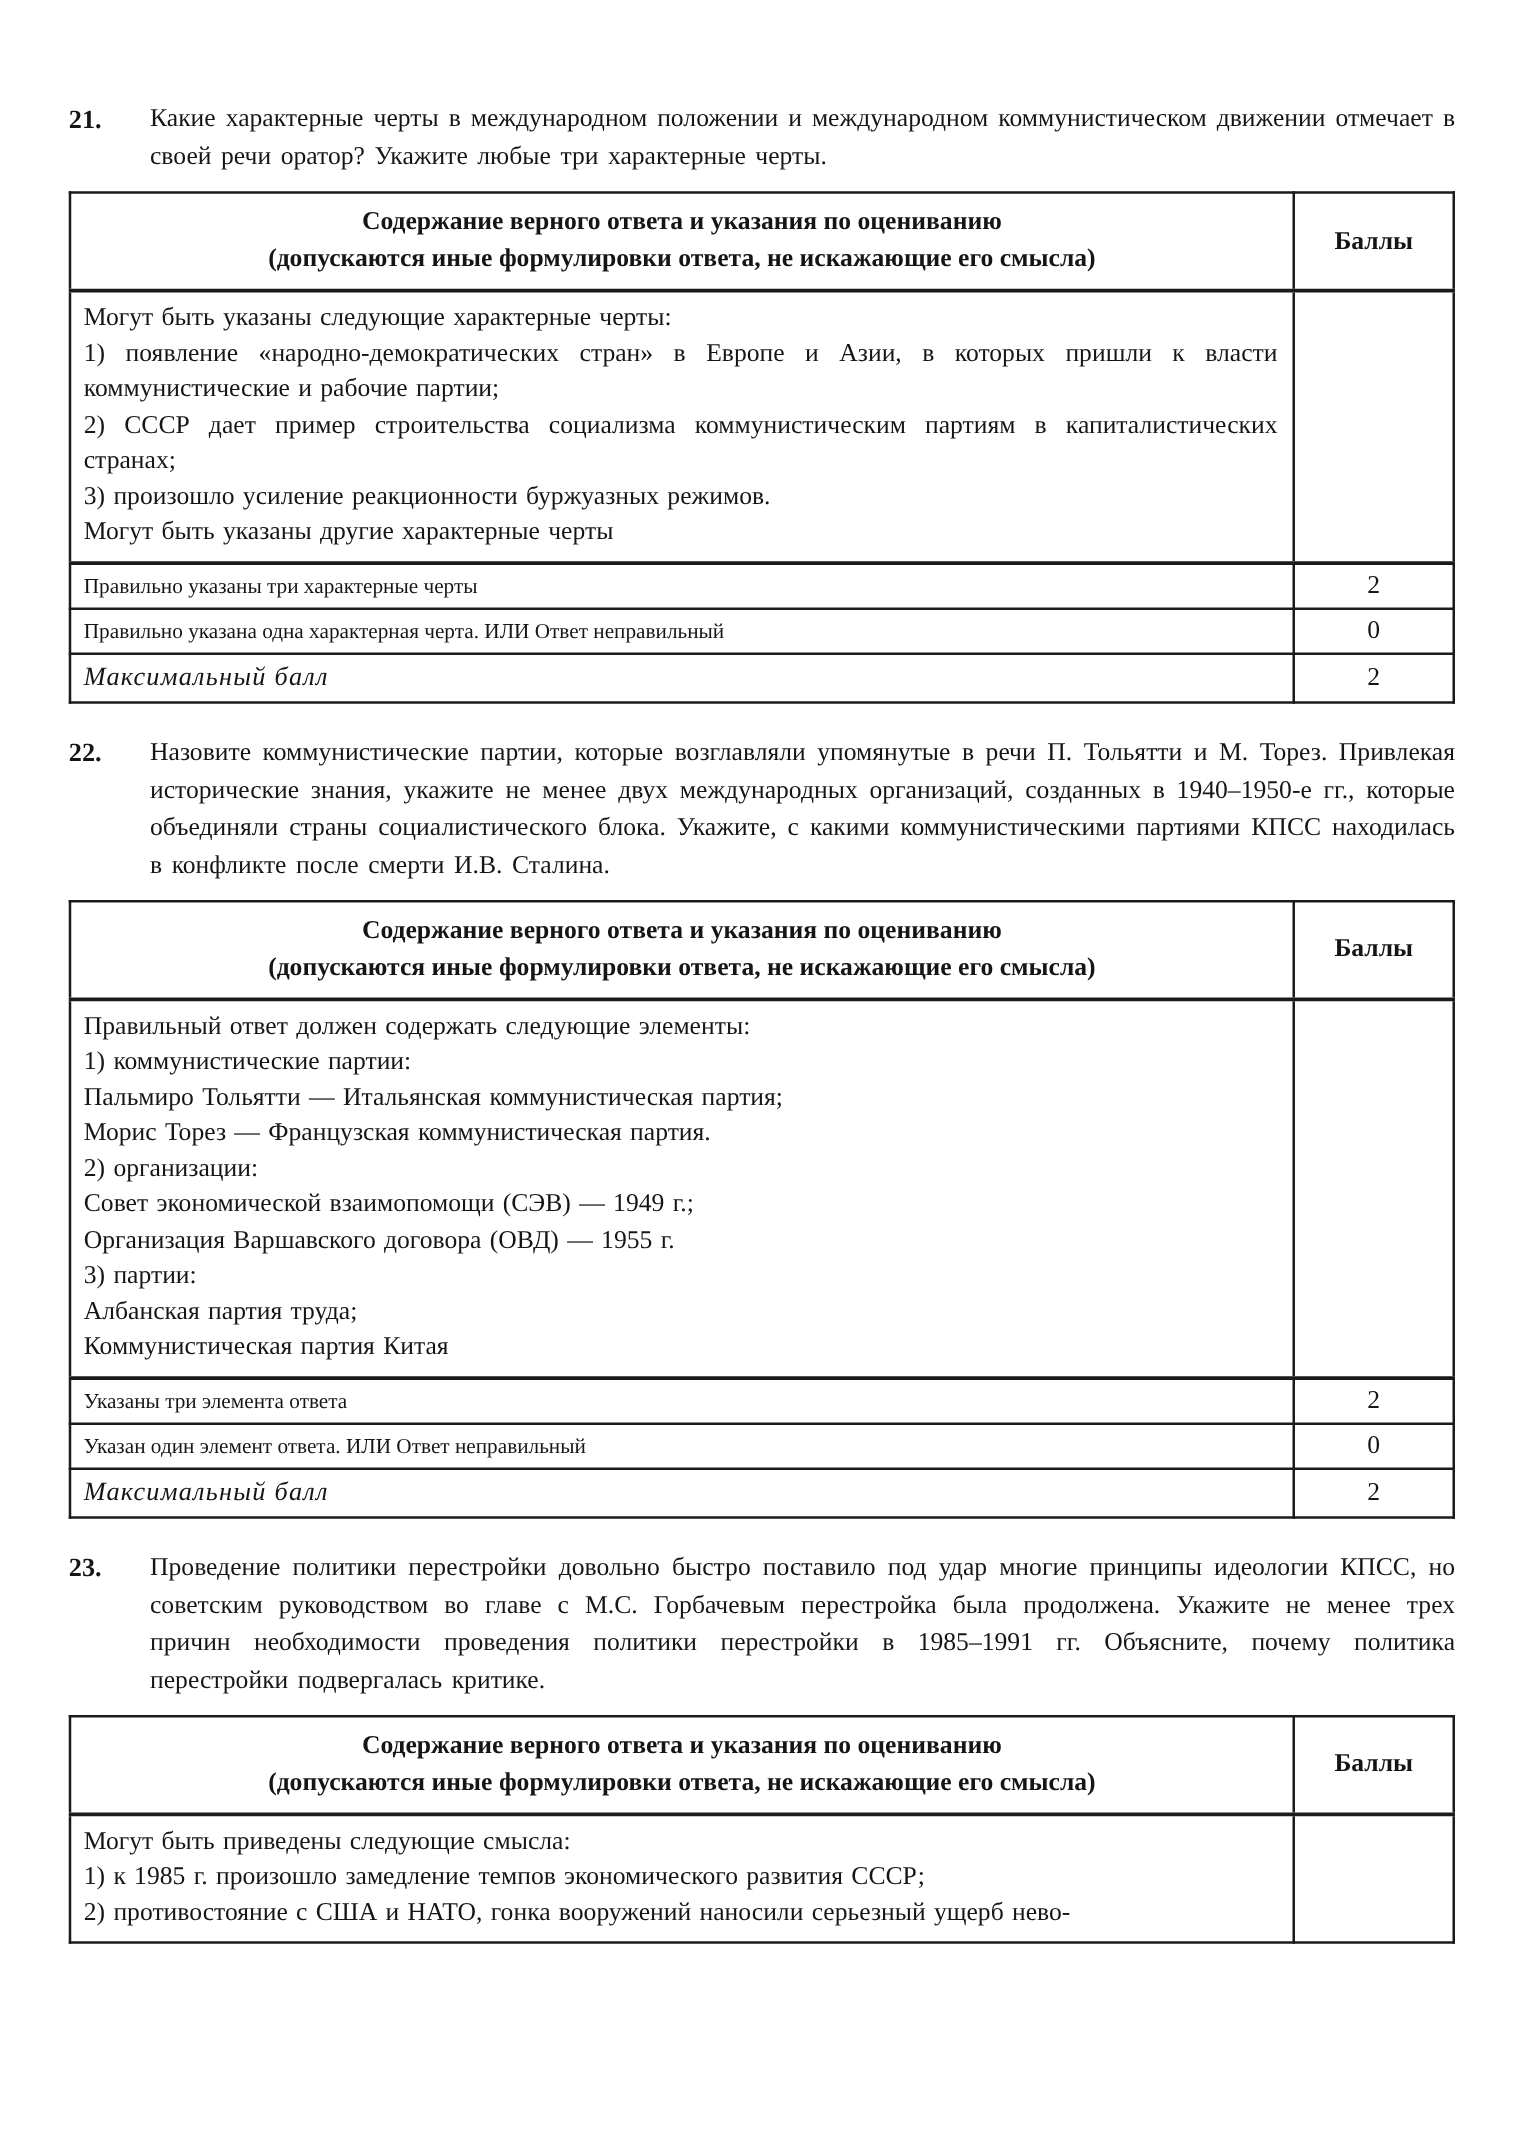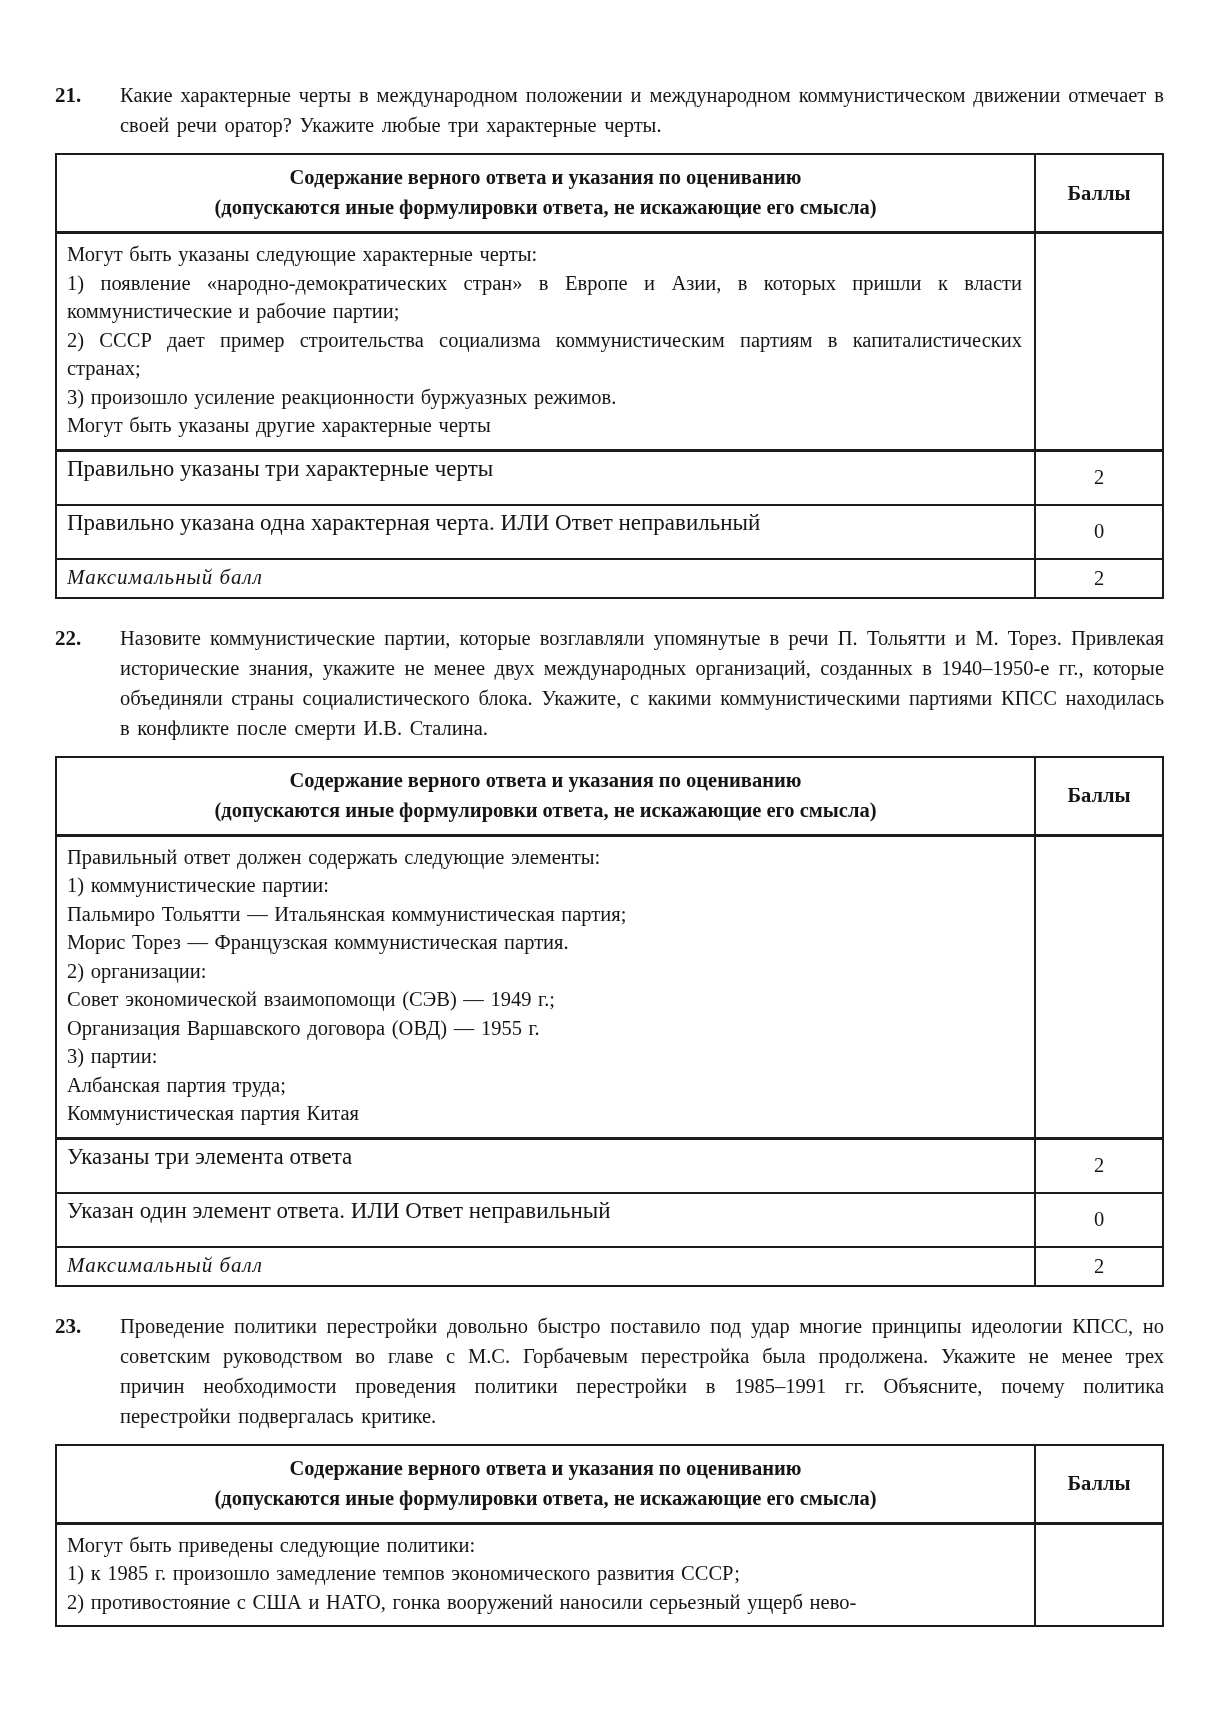--- a/index.html
+++ b/index.html
@@ -70,22 +70,22 @@
     font-size: 20.5px;
     line-height: 28.5px;
   }
   .content-cell .cline {
     text-align: justify;
     word-spacing: 1.5px;
   }
   .u { text-underline-offset: 3px; }
 
   tr.score-row td.score-label {
-    padding: 4px 10px 22px;
-    font-size: 23px;
+    padding: 4px 10px 4px;
+    font-size: 17px;
     line-height: 26px;
     border-radius: 19px;
   }
   tr.score-row td.score-value {
     text-align: center;
     font-size: 20.5px;
   }
   tr.score-row.first-score td { border-top-width: 3px; }
 
   td.max-label {
@@ -215,21 +215,21 @@
     <tbody>
       <tr class="hdr-row">
         <td class="hdr-cell">
           <div>Содержание верного ответа и указания по оцениванию</div>
           <div>(допускаются иные формулировки ответа, не искажающие его смысла)</div>
         </td>
         <td class="pts-hdr">Баллы</td>
       </tr>
       <tr>
         <td class="content-cell">
-          <div class="cline"><span>Могут быть приведены следующие </span><span class="u">политики</span><span>:</span></div>
+          <div class="cline"><span>Могут быть приведены следующие </span><span class="u">смысла</span><span>:</span></div>
           <div class="cline">1) к 1985 г. произошло замедление темпов экономического развития СССР;</div>
           <div class="cline">2) противостояние с США и НАТО, гонка вооружений наносили серьезный ущерб нево-</div>
         </td>
         <td class="pts-empty"></td>
       </tr>
     </tbody>
   </table>
 
 
 </div>

